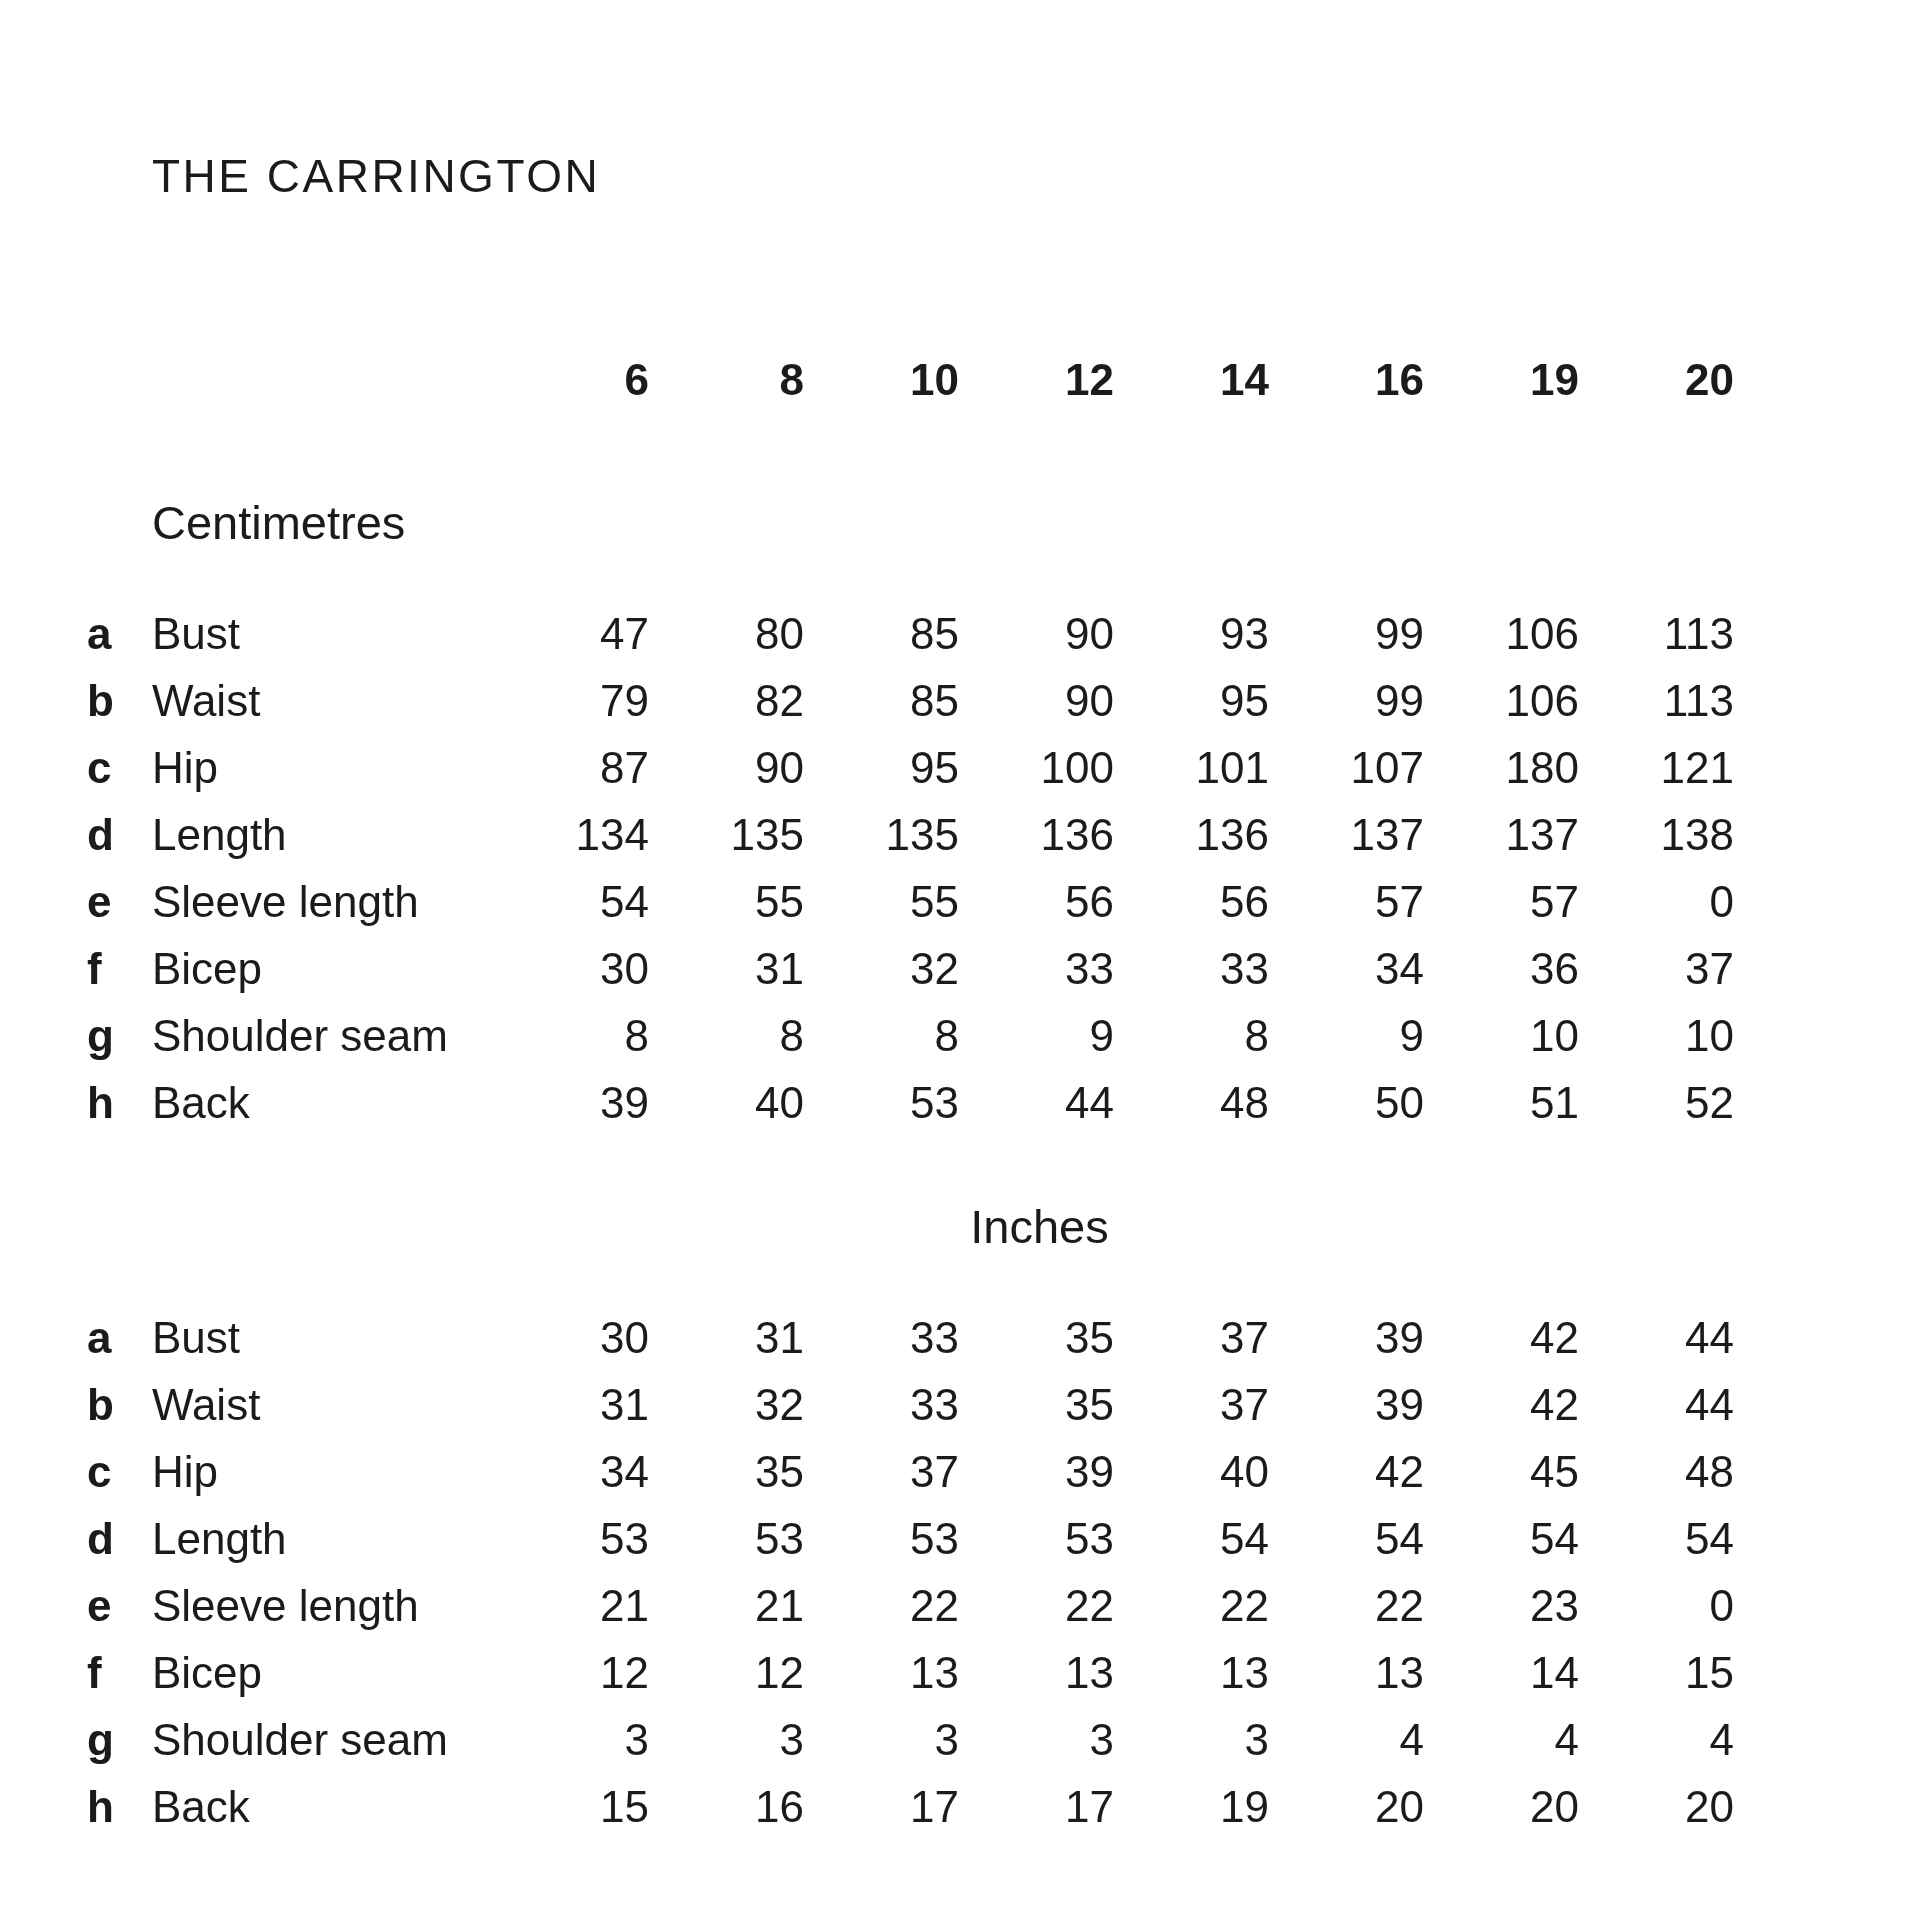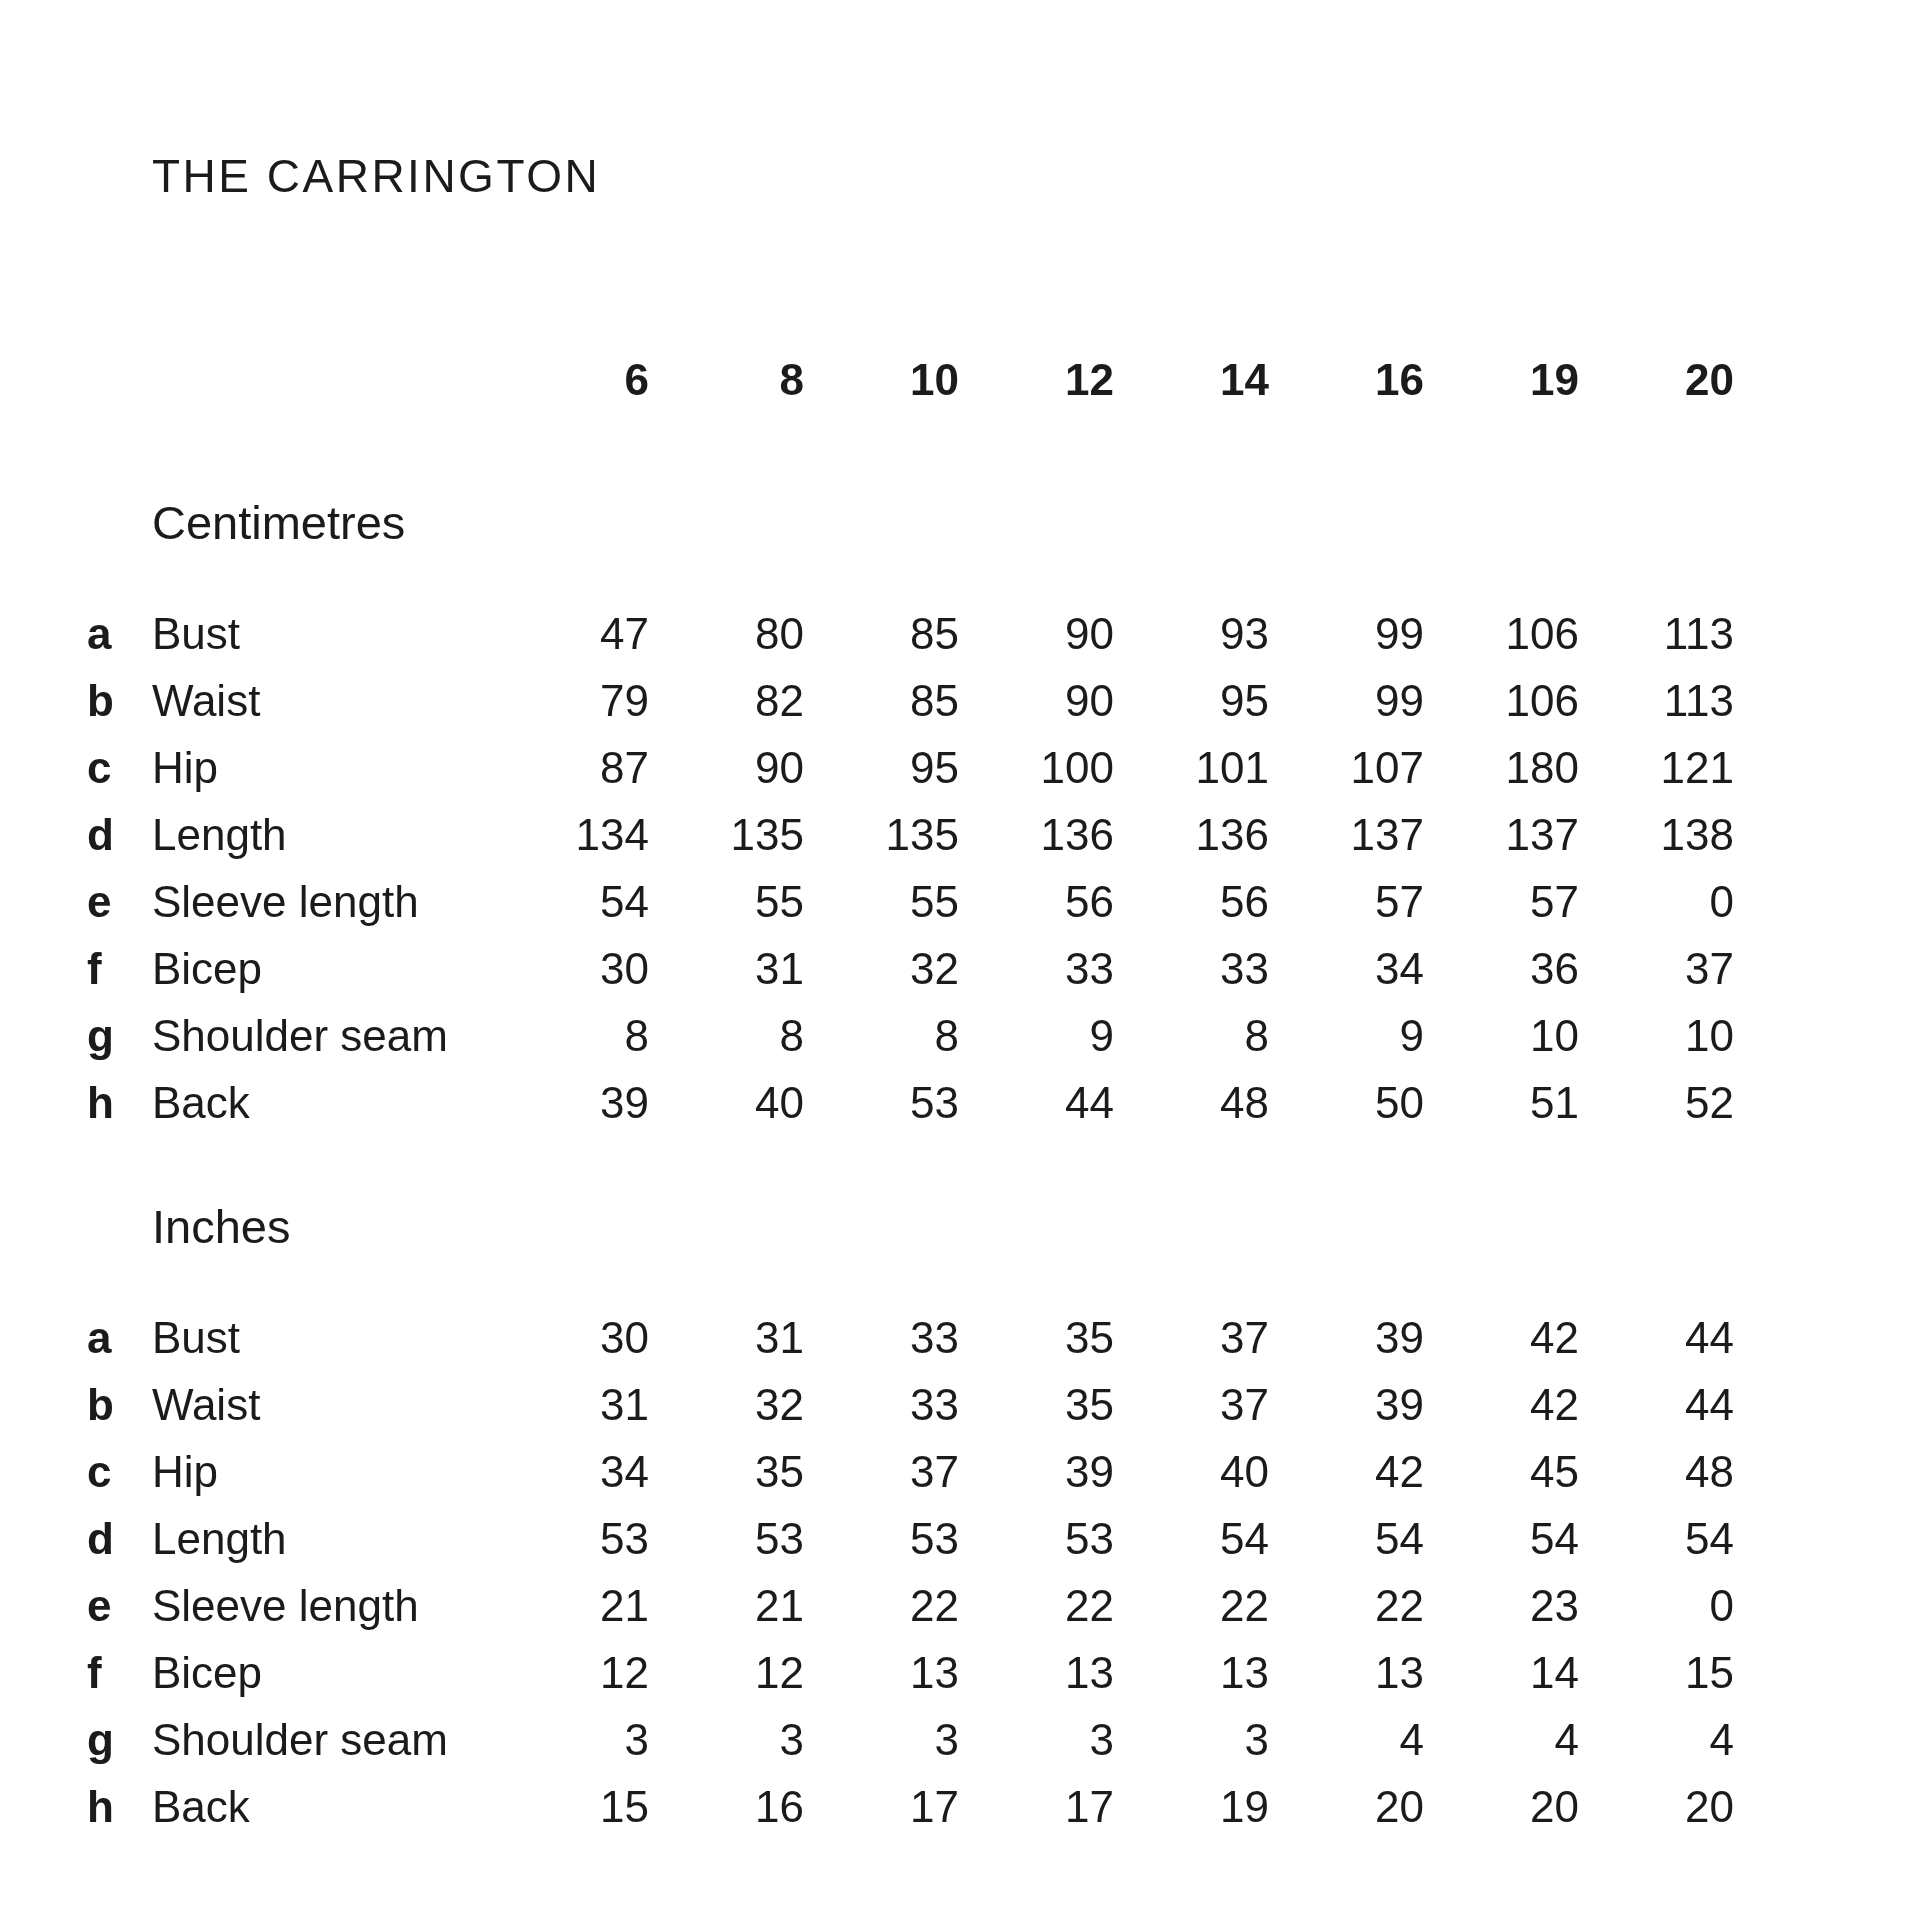--- a/index.html
+++ b/index.html
@@ -43,21 +43,21 @@
   .cell.letter { font-weight: 700; }
   .cell.label { font-weight: 300; }
   .section-label {
     margin-top: 99px;
     margin-left: 65px;
     font-size: 47px;
     font-weight: 300;
     line-height: 44px;
   }
   .rows { margin-top: 55px; }
-  .section + .section .section-label { margin-top: 69px; }
+  .section + .section .section-label { margin-top: 69px; text-align: center; }
 </style>
 </head>
 <body>
 
 <div class="page">
   <h1 class="title">THE CARRINGTON</h1>
 
   <div class="table">
     <div class="grid-row header" id="header-row">
       <div class="cell letter"></div>

